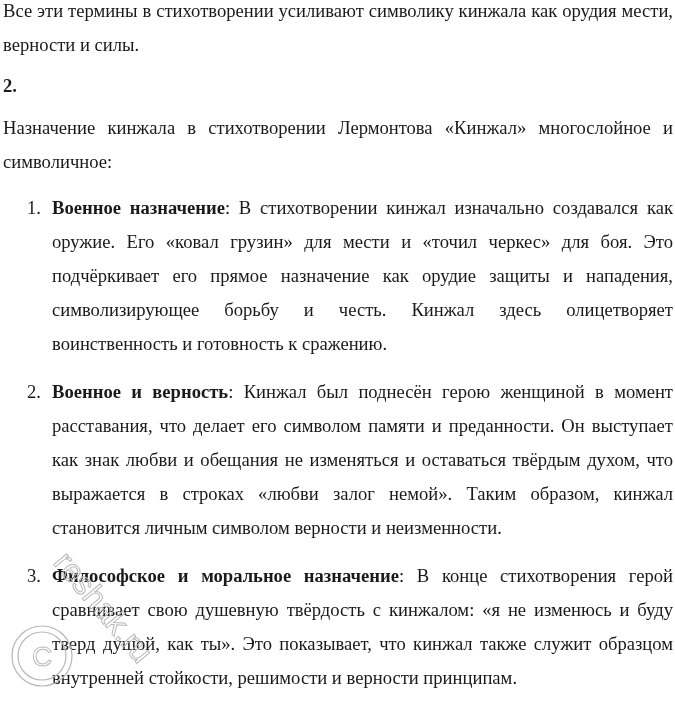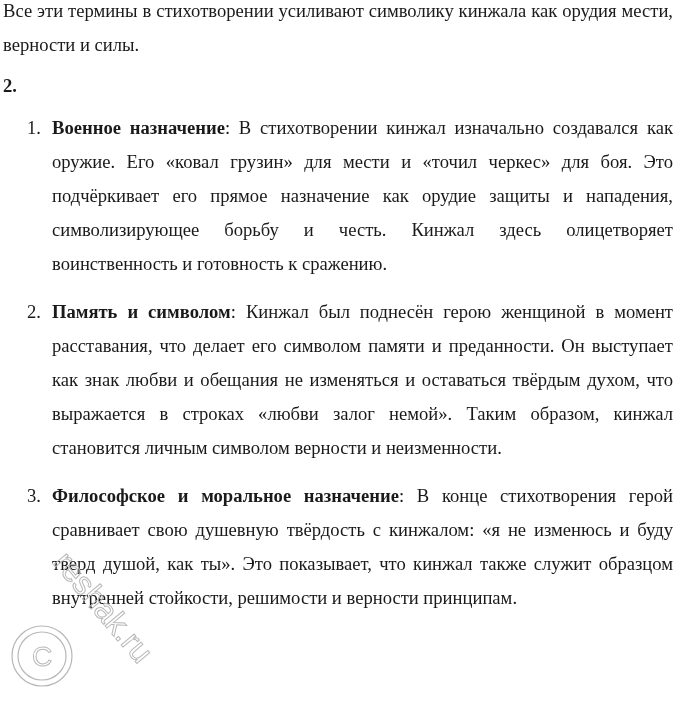--- a/index.html
+++ b/index.html
@@ -18,26 +18,27 @@
   li .num { position: absolute; left: 24px; top: 0; }
   li b { font-weight: bold; margin-top: 34px; }
   .watermark { position: absolute; left: 4px; top: 548px; width: 150px; height: 175px; pointer-events: none; }
 </style>
 </head>
 <body>
 
 <div class="doc">
   <p class="intro">Все эти термины в стихотворении усиливают символику кинжала как орудия мести, верности и силы.</p>
   <p class="heading">2.</p>
+  <p class="lead">Назначение кинжала в стихотворении Лермонтова «Кинжал» многослойное и символичное:</p>
   <ol>
     <li>
       <span class="num">1.</span><b>Военное назначение</b><span>: </span><span>В стихотворении кинжал изначально создавался как оружие. Его «ковал грузин» для мести и «точил черкес» для боя. Это подчёркивает его прямое назначение как орудие защиты и нападения, символизирующее борьбу и честь. Кинжал здесь олицетворяет воинственность и готовность к сражению.</span>
     </li>
     <li>
-      <span class="num">2.</span><b>Память и символом</b><span>: </span><span>Кинжал был поднесён герою женщиной в момент расставания, что делает его символом памяти и преданности. Он выступает как знак любви и обещания не изменяться и оставаться твёрдым духом, что выражается в строках «любви залог немой». Таким образом, кинжал становится личным символом верности и неизменности.</span>
+      <span class="num">2.</span><b>Военное и верность</b><span>: </span><span>Кинжал был поднесён герою женщиной в момент расставания, что делает его символом памяти и преданности. Он выступает как знак любви и обещания не изменяться и оставаться твёрдым духом, что выражается в строках «любви залог немой». Таким образом, кинжал становится личным символом верности и неизменности.</span>
     </li>
     <li>
       <span class="num">3.</span><b>Философское и моральное назначение</b><span>: </span><span>В конце стихотворения герой сравнивает свою душевную твёрдость с кинжалом: «я не изменюсь и буду тверд душой, как ты». Это показывает, что кинжал также служит образцом внутренней стойкости, решимости и верности принципам.</span>
     </li>
   </ol>
 </div>
 
 <div class="watermark">
   <svg width="150" height="175" viewBox="0 0 150 175">
     <circle cx="38" cy="108" r="30" fill="none" stroke="#b8b8b8" stroke-width="1.2"></circle>

